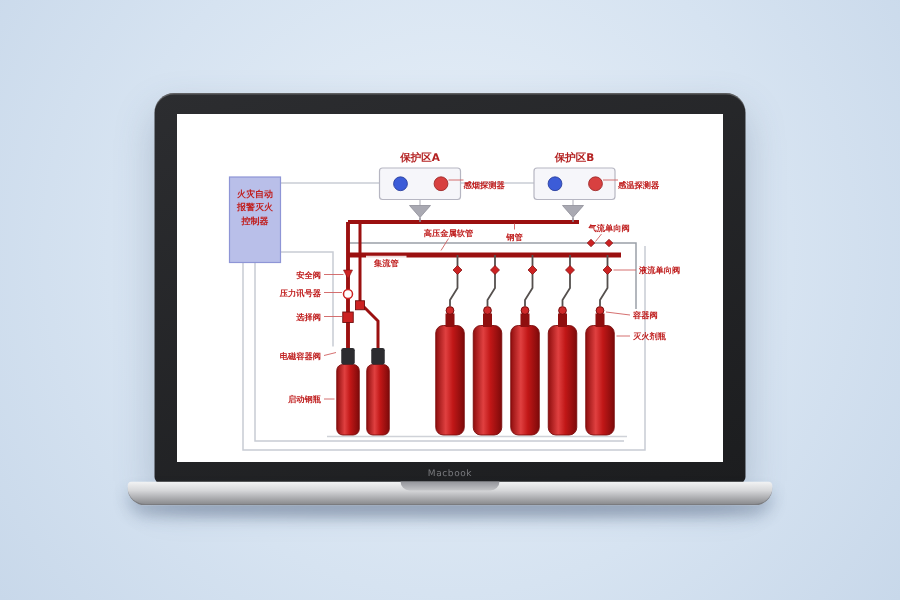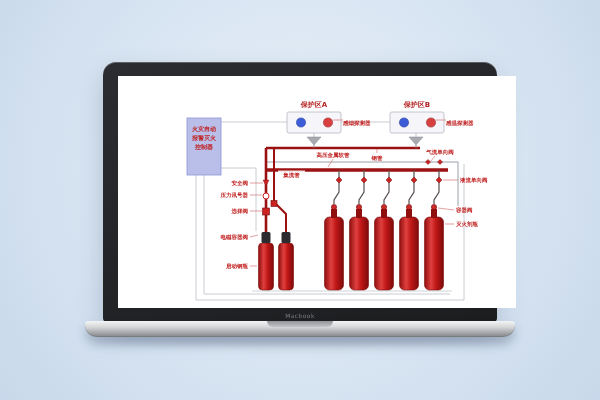--- a/index.html
+++ b/index.html
@@ -8,21 +8,21 @@
     background:radial-gradient(circle at 50% 42%, #e9f1f9 0%, #d6e3f1 60%, #c8d8ea 100%);
     font-family:"DejaVu Sans",sans-serif;
   }
   .laptop-screen{
     position:absolute;left:103px;top:62px;width:394px;height:260px;
     background:linear-gradient(160deg,#2c2d30 0%,#1c1d1f 100%);
     border-radius:13px 13px 4px 4px;
     box-shadow:inset 0 1px 0 rgba(255,255,255,.25), 0 12px 26px rgba(70,90,120,.28);
   }
   .screen-white{
-    position:absolute;left:15px;top:14px;width:364px;height:232px;background:#ffffff;padding-left:34px;
+    position:absolute;left:15px;top:14px;width:364px;height:232px;background:#ffffff;
   }
   .bezel-brand{
     position:absolute;left:0;right:0;bottom:3px;text-align:center;
     font-size:6px;color:#7a7b7f;letter-spacing:.4px;
   }
   .laptop-base{
     position:absolute;left:85px;top:321px;width:430px;height:15px;
     background:linear-gradient(180deg,#f3f4f5 0%,#d6d7d9 40%,#a4a5a8 80%,#8b8c8f 100%);
     border-radius:3px 3px 12px 12px;
     border-bottom:1px solid #7a7b7f;

